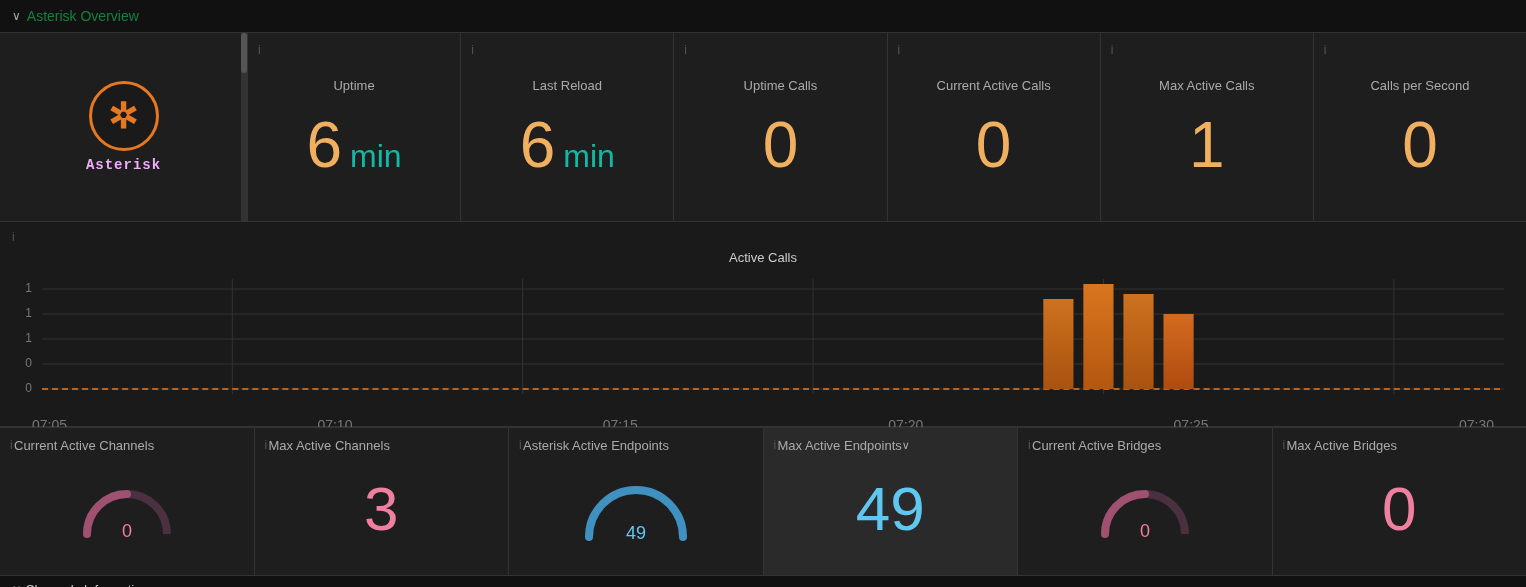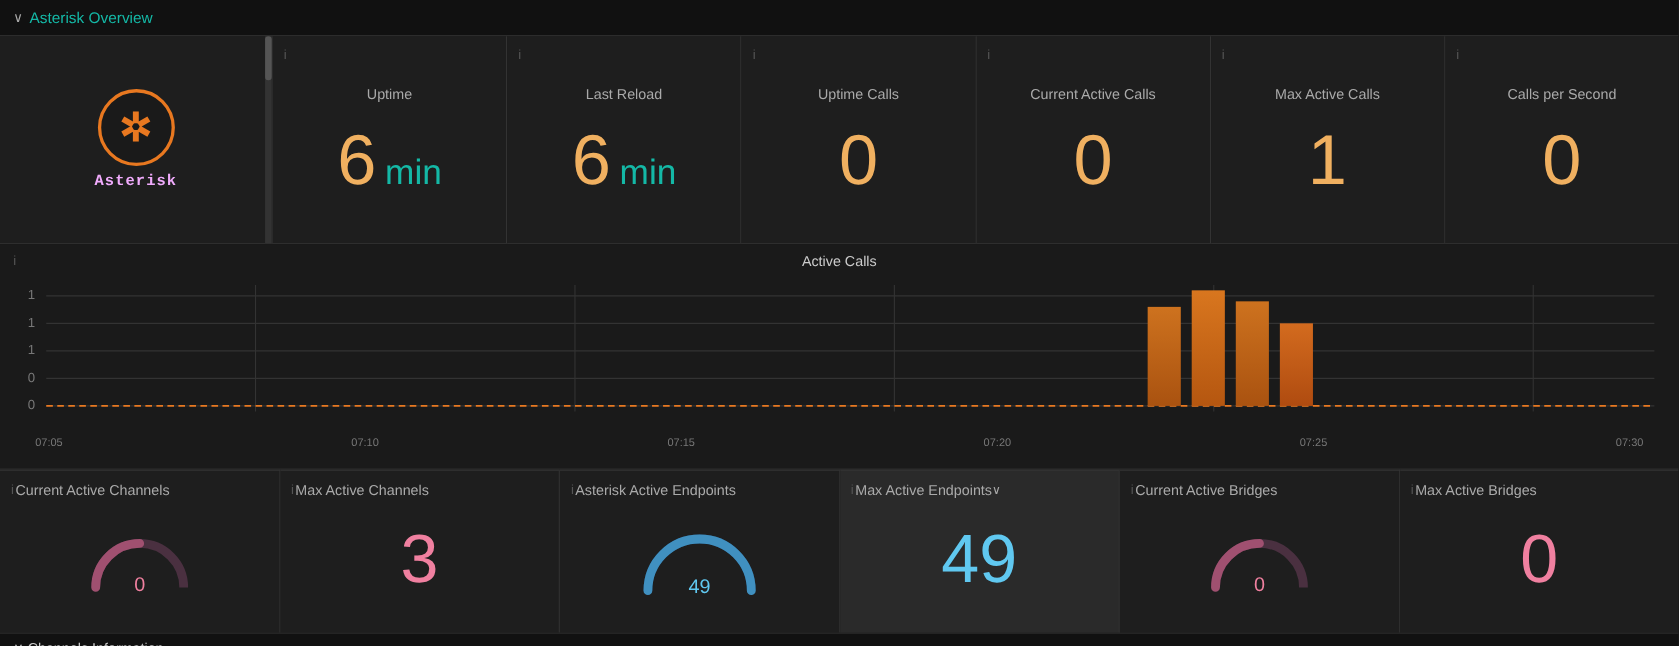--- a/index.html
+++ b/index.html
@@ -20,21 +20,21 @@
       display: flex;
       align-items: center;
       border-bottom: 1px solid #333;
     }
     .top-header .chevron {
       color: #aaa;
       margin-right: 6px;
       font-size: 12px;
     }
     .top-header .title {
-      color: #14b8a6;
+      color: #15803d;
       font-size: 14px;
       font-weight: 500;
     }
 
     
     .stats-row {
       display: flex;
       flex-direction: row;
       height: 189px;
       border-bottom: 1px solid #333;
@@ -153,20 +153,21 @@
       position: relative;
       height: 205px;
     }
 
     .chart-title {
       text-align: center;
       color: #ccc;
       font-size: 13px;
       font-weight: 500;
       margin-bottom: 4px;
+      margin-top: 20px;
     }
 
     .chart-info {
       position: absolute;
       top: 8px;
       left: 12px;
       color: #555;
       font-size: 12px;
     }
 
@@ -180,21 +181,21 @@
     .chart-svg {
       width: 100%;
       height: 145px;
     }
 
     .chart-x-labels {
       display: flex;
       justify-content: space-between;
       padding: 0 20px;
       color: #777;
-      font-size: 10px;
+      font-size: 14px;
     }
 
     
     .bottom-row {
       display: flex;
       flex-direction: row;
       height: 148px;
     }
 
     .bottom-card {

